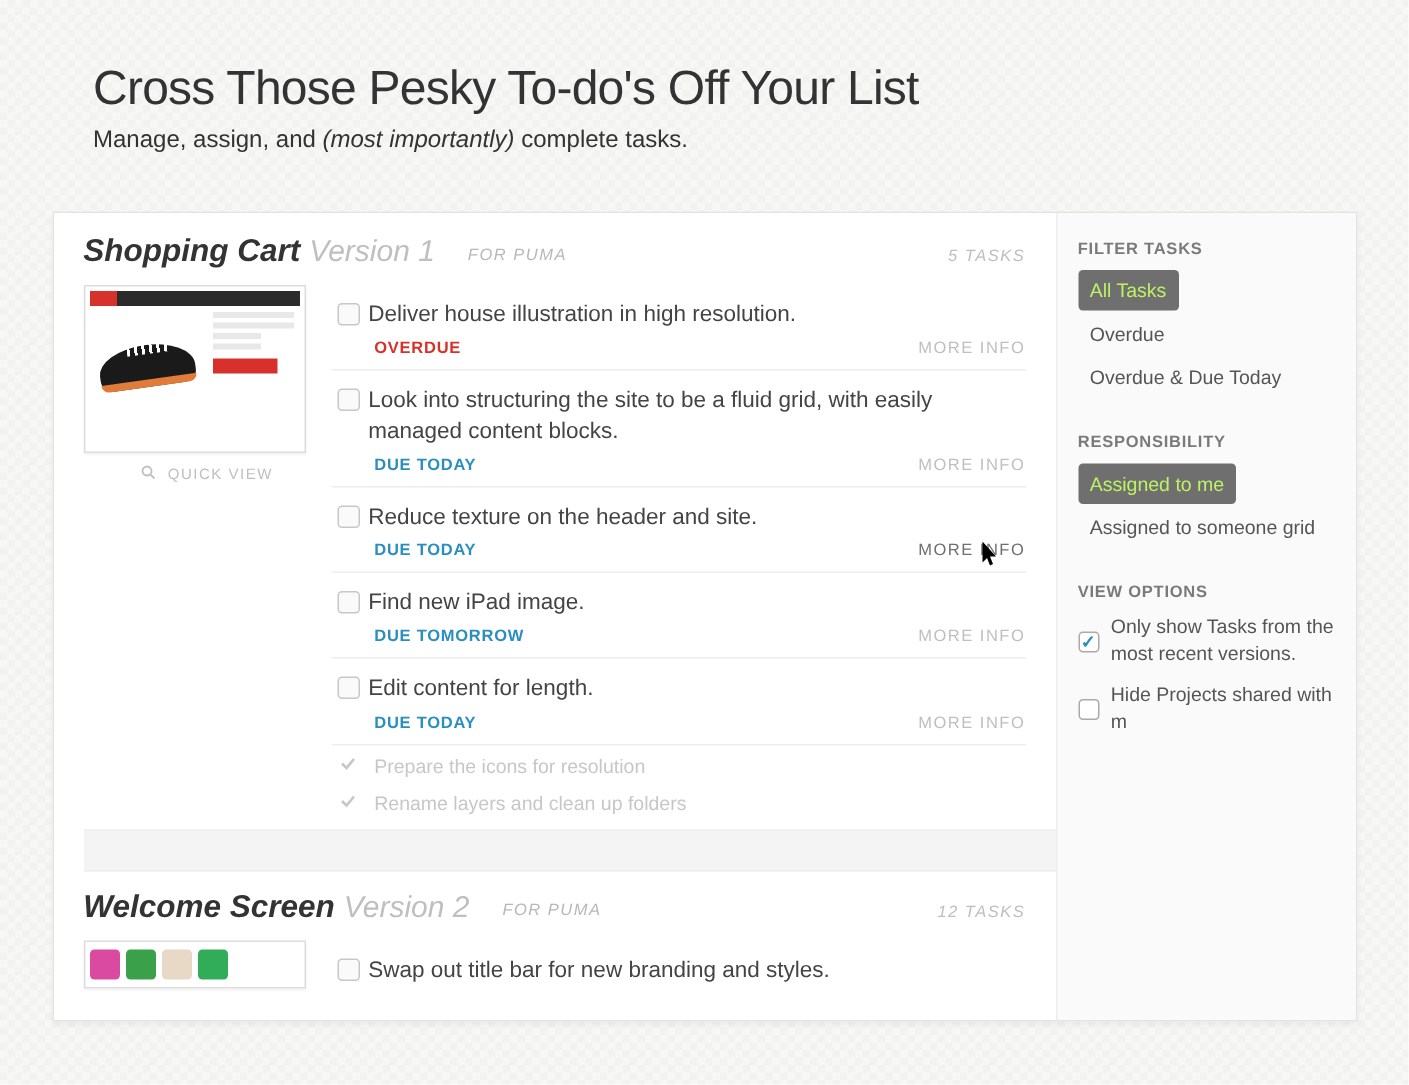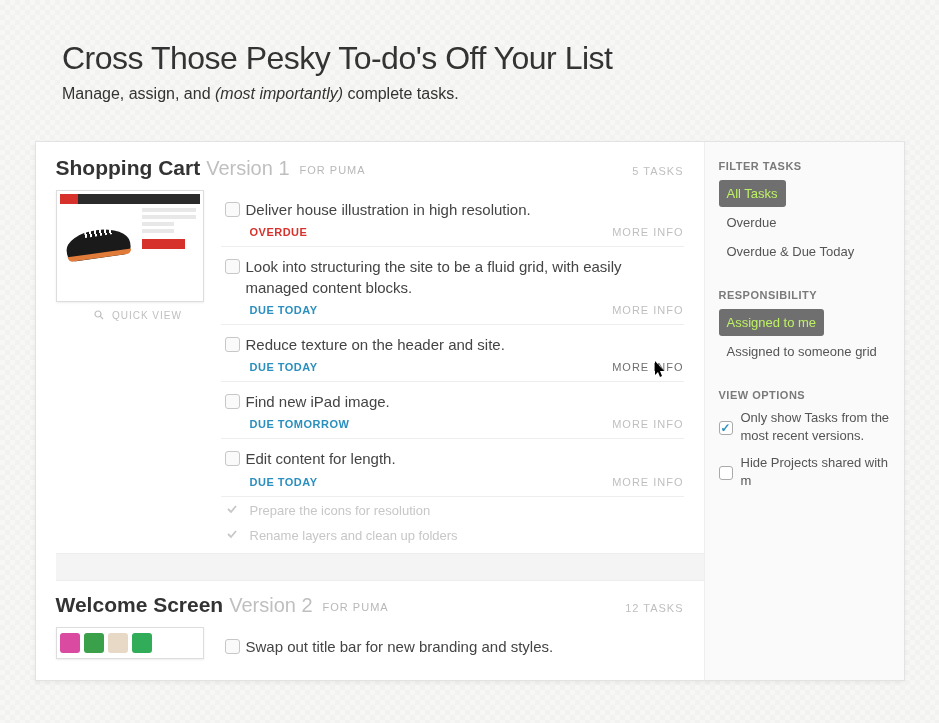--- a/index.html
+++ b/index.html
@@ -35,24 +35,24 @@
   .columns { display: flex; height: 100%; }
   .main { flex: 1 1 auto; padding: 14px 0 0 20px; overflow: hidden; }
   .sidebar {
     flex: 0 0 200px;
     border-left: 1px solid #eee;
     background: #fafafa;
     padding: 18px 14px 0 14px;
     font-size: 13px;
   }
 
-  .section-header { display: flex; align-items: baseline; gap: 6px; padding-right: 20px; }
+  .section-header { display: flex; align-items: baseline; gap: 6px; padding-right: 20px; font-style: italic; }
   .section-header .title { font-size: 21px; font-weight: 600; color: #333; }
   .section-header .version { font-size: 20px; font-weight: 400; color: #bfbfbf; }
-  .section-header .client { font-size: 11px; color: #b8b8b8; letter-spacing: 1px; text-transform: uppercase; margin-left: 4px; position: relative; top: -1px; }
+  .section-header .client { font-size: 11px; color: #b8b8b8; letter-spacing: 1px; text-transform: uppercase; margin-left: 16px; position: relative; top: -1px; }
   .section-header .task-count { margin-left: auto; font-size: 11px; color: #bfbfbf; letter-spacing: 1px; text-transform: uppercase; }
 
   .section-body { display: flex; margin-top: 10px; }
   .thumb-col { flex: 0 0 165px; }
   .thumb {
     width: 148px; height: 112px;
     border: 1px solid #ddd;
     padding: 3px;
     background: #fff;
     box-shadow: 0 1px 2px rgba(0,0,0,0.07);

